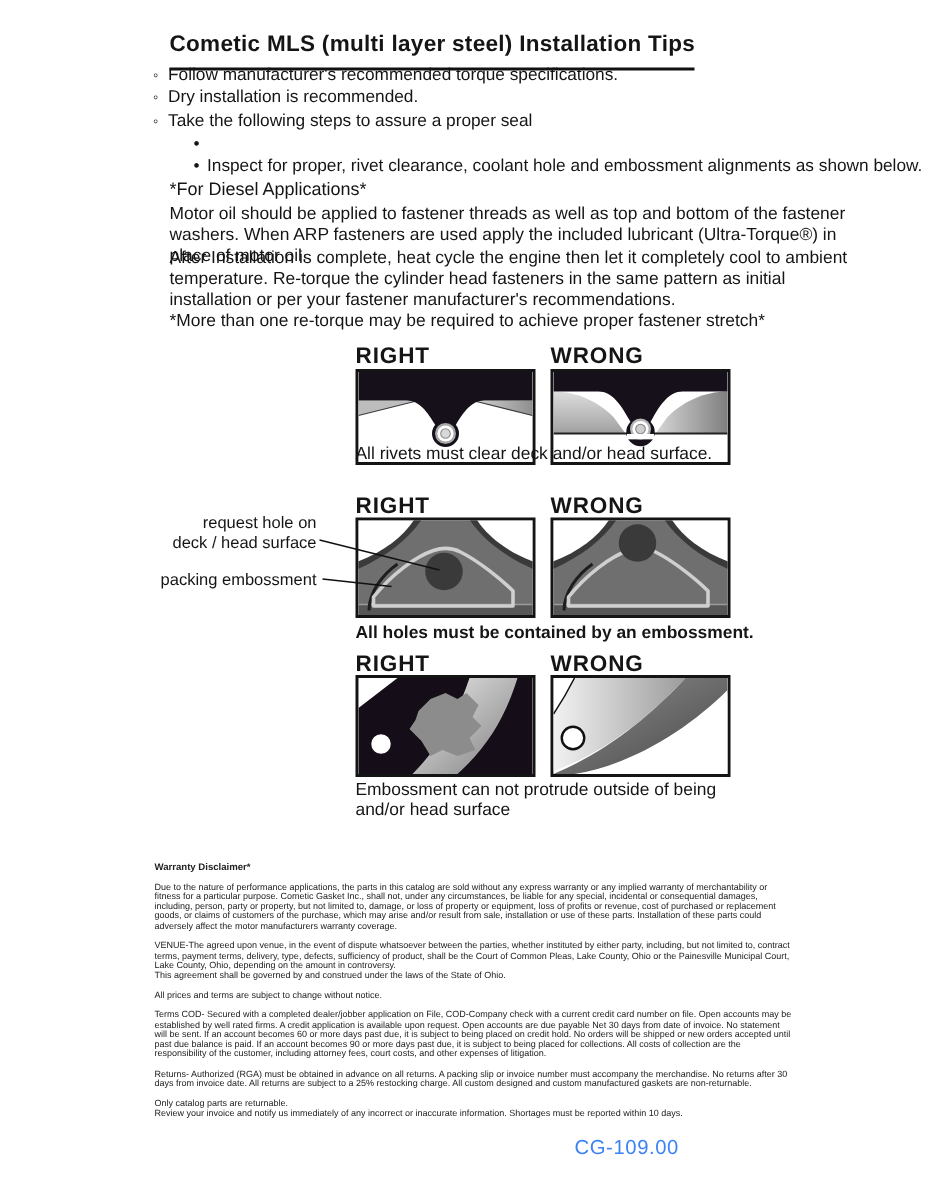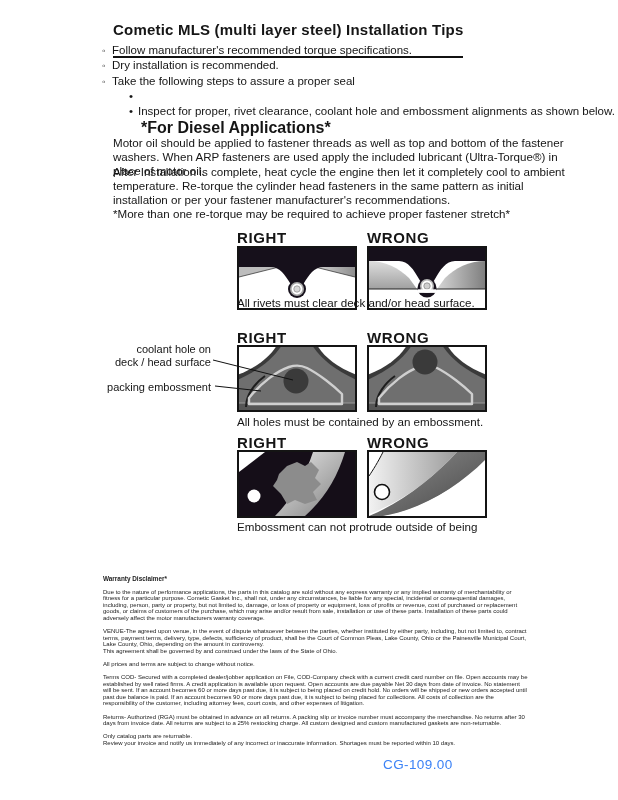--- a/index.html
+++ b/index.html
@@ -5,29 +5,29 @@
   html,body { margin:0; padding:0; background:#ffffff; }
   .page {
     position:relative; width:618px; height:800px; background:#ffffff;
     font-family:"Liberation Sans", sans-serif; color:#151515; overflow:hidden;
   }
   .abs { position:absolute; }
 
   .title {
     left:113px; top:21px; font-size:15px; font-weight:bold; letter-spacing:.2px;
   }
-  .title span { border-bottom:2px solid #111; padding-bottom:18px; }
+  .title span { border-bottom:2px solid #111; padding-bottom:7px; }
 
   .bullets { left:102px; top:43px; font-size:11.5px; line-height:15.3px; }
   .b-row { display:flex; }
   .b-row .mk { width:10px; font-size:10px; line-height:15.3px; }
   .b-sub { padding-left:27px; }
   .b-sub .mk { width:9px; font-size:11.5px; }
 
-  .diesel-h { left:113px; top:119px; font-size:16px; font-weight:bold;margin-left:28px; }
+  .diesel-h { left:113px; top:119px; font-size:12px; font-weight:normal; }
   .para { left:113px; width:455px; font-size:11.6px; line-height:14px; }
   .p1 { top:136px; } .p2 { top:165px; } .p3 { top:207px; }
 
   .dg-label { font-size:15px; font-weight:600; letter-spacing:.6px; text-align:left; width:120px; }
   .dg-box { display:block; border:2px solid #141414; box-sizing:border-box; background:#fff; }
   .caption { font-size:11.6px; line-height:13px; left:237px; }
   .callout { font-size:11px; line-height:12.5px; left:85px; width:126px; text-align:right; }
 
   .disc { left:103px; top:576px; width:426px; font-size:6px; line-height:6.6px; color:#222; }
   .disc h4 { margin:0 0 6px 0; font-size:6.4px; }
@@ -117,21 +117,21 @@
     <circle cx="58" cy="38" r="3.2" fill="#cfcfcf" stroke="#808080" stroke-width="0.7"></circle>
     <rect x="49" y="41.3" width="18" height="3.6" fill="#ffffff"></rect>
   </svg>
 
   <div class="abs caption" style="top:296px;">All rivets must clear deck and/or head surface.</div>
 
   <div class="abs dg-label" style="left:237px; top:329px;">RIGHT</div>
   <div class="abs dg-label" style="left:367px; top:329px;">WRONG</div>
 
   <div class="abs callout" style="top:343px;">
-    <div>coolant hole on</div>
+    <div>request hole on</div>
     <div>deck / head surface</div>
   </div>
   <div class="abs callout" style="top:381px;">packing embossment</div>
 
   <svg class="abs dg-box" style="left:237px; top:345px;" width="120" height="67" viewBox="0 0 116 63">
     <rect x="0" y="0" width="116" height="63" fill="#6f6f6f"></rect>
     <rect x="0" y="56" width="116" height="7" fill="#565656"></rect>
     <line x1="0" y1="56" x2="116" y2="56" stroke="#9a9a9a" stroke-width="1"></line>
     <path d="M-2,-2 H43 C34,12 19,24 -2,33 Z" fill="#3a3a3a"></path>
     <path d="M-2,-2 H38 C31,10 17,21 -2,28 Z" fill="#ffffff"></path>
@@ -148,21 +148,21 @@
     <line x1="0" y1="56" x2="116" y2="56" stroke="#9a9a9a" stroke-width="1"></line>
     <path d="M-2,-2 H43 C34,12 19,24 -2,33 Z" fill="#3a3a3a"></path>
     <path d="M-2,-2 H38 C31,10 17,21 -2,28 Z" fill="#ffffff"></path>
     <path d="M118,-2 H73 C82,12 97,24 118,33 Z" fill="#3a3a3a"></path>
     <path d="M118,-2 H78 C85,10 99,21 118,28 Z" fill="#ffffff"></path>
     <path d="M7,60 C7,48 16,36 26,29" stroke="#1e1e1e" stroke-width="2" fill="none"></path>
     <path d="M10,57 V51 C22,36 38,24 50,20 C56,18 62,18 68,21 C80,27 95,39 103,47 V57 Z" fill="none" stroke="#cfcfcf" stroke-width="2.4" stroke-linejoin="round"></path>
     <circle cx="56" cy="15" r="12.5" fill="#3a3a3a"></circle>
   </svg>
 
-  <div class="abs caption" style="top:415px;">All holes must be contained by an embossment.</div>
+  <div class="abs caption" style="top:415px;font-weight:bold;">All holes must be contained by an embossment.</div>
 
   <div class="abs dg-label" style="left:237px; top:434px;">RIGHT</div>
   <div class="abs dg-label" style="left:367px; top:434px;">WRONG</div>
 
   <svg class="abs dg-box" style="left:237px; top:450px;" width="120" height="68" viewBox="0 0 116 64">
     <defs>
       <linearGradient id="b3" x1="0" y1="0" x2="1" y2="1">
         <stop offset="0" stop-color="#ececec"></stop>
           <stop offset="1" stop-color="#7f7f7f"></stop>
       </linearGradient>
@@ -188,20 +188,21 @@
     <rect x="0" y="0" width="116" height="64" fill="#ffffff"></rect>
     <path d="M14,0 H88 C64,26 34,50 0,62 V24 C4,18 9,10 14,0 Z" fill="url(#b4)"></path>
     <path d="M14,0 C9,10 4,18 0,24" stroke="#111" stroke-width="1" fill="none"></path>
     <path d="M88,0 H116 V8 C90,34 52,58 14,64 H0 C34,50 64,26 88,0 Z" fill="url(#b5)"></path>
     <path d="M116,10 V64 H16 C54,58 92,32 116,10 Z" fill="#ffffff"></path>
     <circle cx="13" cy="40" r="7.5" fill="#ffffff" stroke="#111" stroke-width="1.6"></circle>
   </svg>
 
   <div class="abs caption" style="top:520px;">
     <div>Embossment can not protrude outside of being</div>
+    <div>and/or head surface</div>
   </div>
 
   <svg class="abs lines-overlay" width="618" height="800" viewBox="0 0 618 800">
     <line x1="213" y1="360" x2="293" y2="380" stroke="#111" stroke-width="1"></line>
     <line x1="215" y1="386" x2="261" y2="391" stroke="#111" stroke-width="1"></line>
   </svg>
 
   <div class="abs disc">
     <h4>Warranty Disclaimer*</h4>
     <p>Due to the nature of performance applications, the parts in this catalog are sold without any express warranty or any implied warranty of merchantability or fitness for a particular purpose.  Cometic Gasket Inc., shall not, under any circumstances, be liable for any special, incidental or consequential damages, including, person, party or property, but not limited to, damage, or loss of property or equipment, loss of profits or revenue, cost of purchased or replacement goods, or claims of customers of the purchase, which may arise and/or result from sale, installation or use of these parts.  Installation of these parts could adversely affect the motor manufacturers warranty coverage.</p>

